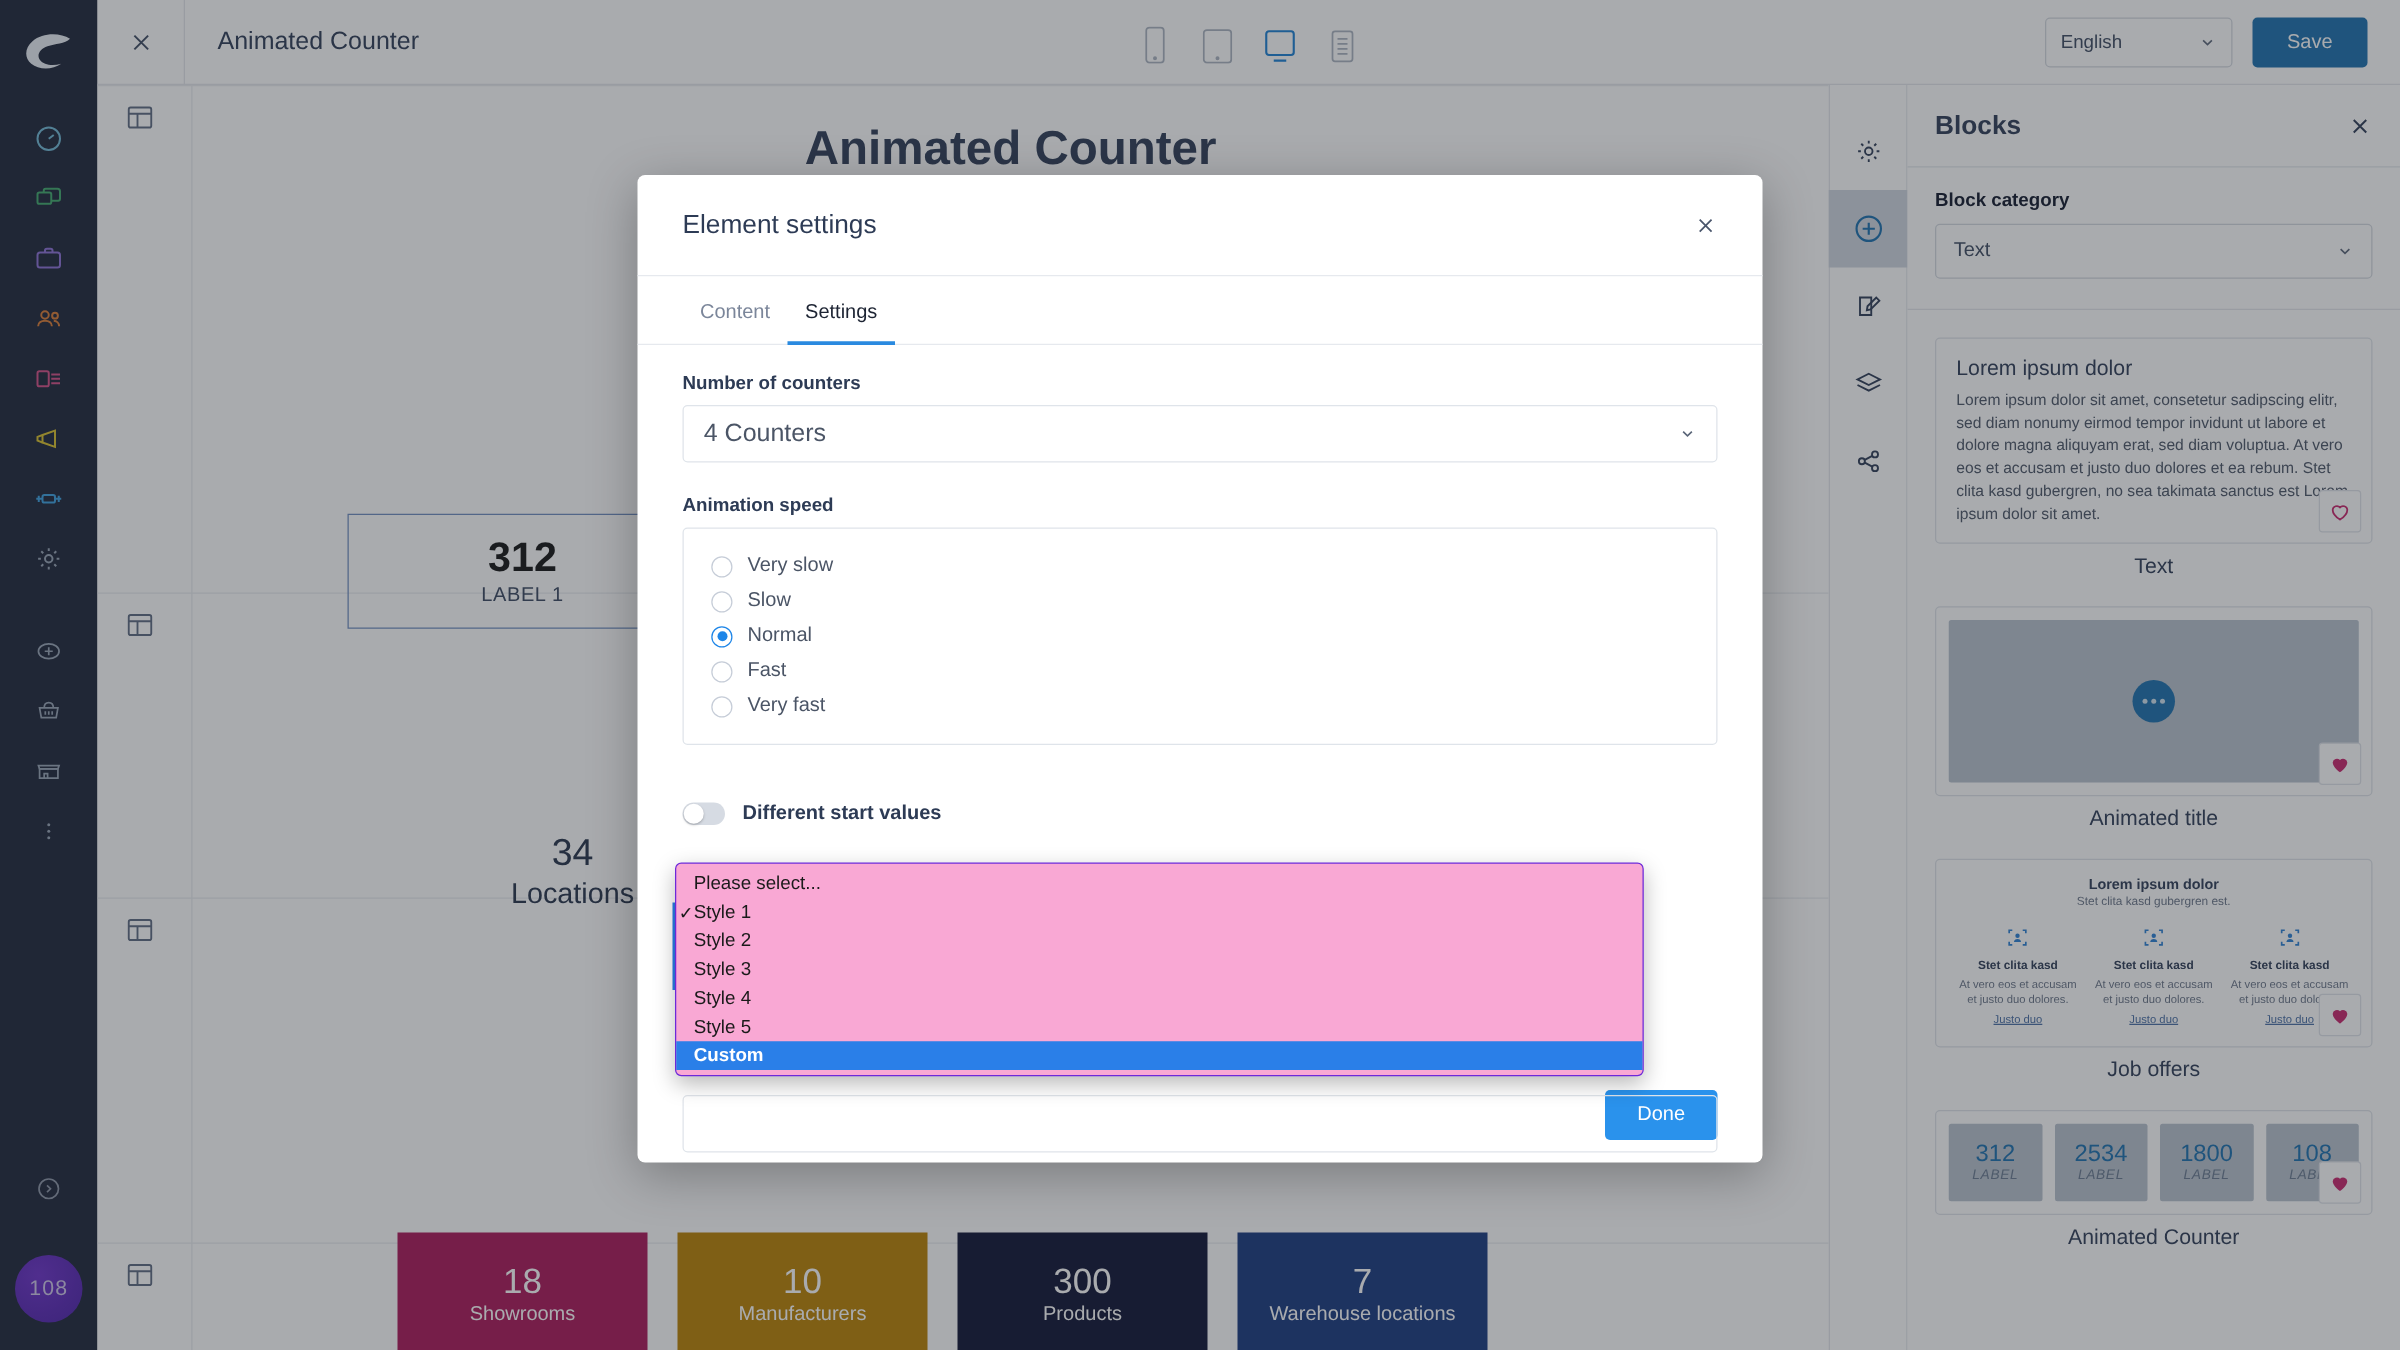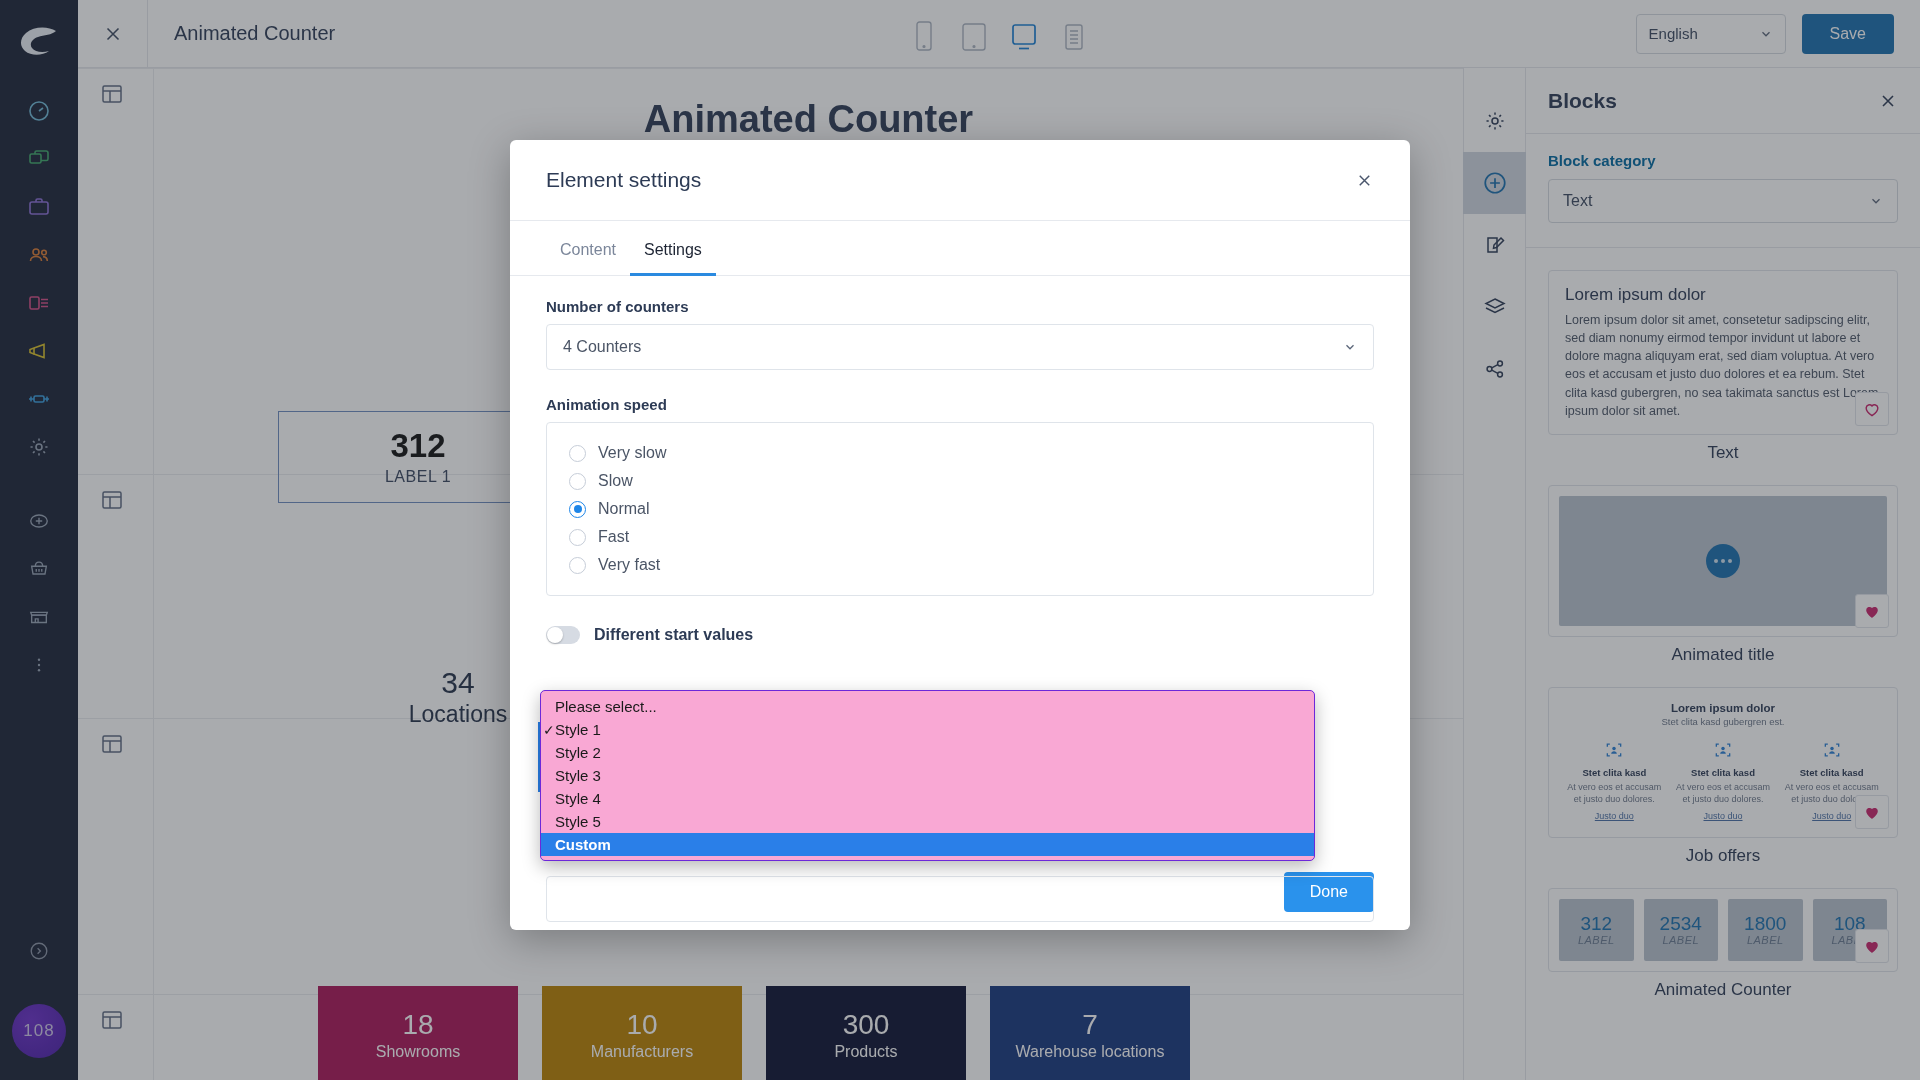--- a/index.html
+++ b/index.html
@@ -169,21 +169,21 @@
   }
   .blocks-head {
     height: 66px; display:flex; align-items:center;
     padding: 0 22px; border-bottom: 1px solid #e4e7ec;
   }
   .blocks-head h2 { font-size: 21px; color:#2d3b55; font-weight:bold; }
   .blocks-close { margin-left:auto; cursor:pointer; }
   .blocks-cat {
     padding: 18px 22px 24px 22px; border-bottom: 1px solid #e4e7ec;
   }
-  .blocks-cat .lab { font-size: 15px; color:#0369a1; font-weight:bold; margin-bottom: 10px; }
+  .blocks-cat .lab { font-size: 15px; color:#0f172a; font-weight:bold; margin-bottom: 10px; }
   .cat-select {
     height: 44px; border:1px solid #d4d9e0; border-radius:4px;
     display:flex;align-items:center; padding: 0 14px;
     font-size: 16px; color:#3d4a61; cursor:pointer;
   }
   .cat-select .chev { margin-left:auto; }
   .blocks-list { flex:1; overflow:hidden; padding: 22px 22px 0 22px; }
 
   .block-card {
     border:1px solid #dfe3e9; border-radius:4px;
@@ -256,21 +256,21 @@
   .tab {
     padding: 20px 14px 14px 14px; font-size: 16px; color:#7b869a;
     cursor:pointer; border-bottom: 3px solid transparent; margin-bottom:-1px;
   }
   .tab.active { color:#1d2433; border-bottom-color:#2a8ae0; }
   .modal-body { padding: 22px 36px 0 36px; flex:1; position:relative; }
   .field-label { font-size: 15px; color:#2d3b55; font-weight:bold; margin-bottom: 9px; }
   .sel-box {
     height: 46px; border:1px solid #dfe4ea; border-radius:4px;
     display:flex;align-items:center; padding: 0 16px;
-    font-size: 16px; color:#4b5costum; color:#4b5566; cursor:pointer;
+    font-size: 20px; color:#4b5costum; color:#4b5566; cursor:pointer;
   }
   .sel-box .chev { margin-left:auto; }
   .spacer-24 { height: 26px; }
   .radio-card {
     border:1px solid #dfe4ea; border-radius:4px;
     padding: 16px 0 16px 0;
   }
   .radio-row {
     display:flex; align-items:center; gap: 12px;
     padding: 5px 22px; cursor:pointer;
@@ -278,21 +278,21 @@
   .radio {
     width: 17px;height:17px;border-radius:50%;
     border: 1.5px solid #c6cdd8; background:#fff;
     display:flex;align-items:center;justify-content:center; flex: 0 0 auto;
   }
   .radio.on { border-color:#1e86e8; background:#fff; }
   .radio.on::after {
     content:''; width:8px;height:8px;border-radius:50%;background:#1e86e8;
   }
   .radio-lbl { font-size: 16px; color:#4b5566; }
-  .toggle-row { display:flex; align-items:center; gap: 14px; margin-top: 30px; }
+  .toggle-row { display:flex; align-items:center; gap: 14px; margin-top: 46px; }
   .toggle {
     width: 34px; height: 18px; border-radius: 9px; background:#d6dbe3;
     position:relative; cursor:pointer; flex:0 0 auto;
   }
   .toggle .knob {
     position:absolute; left:1px; top:1px; width:16px;height:16px;
     border-radius:50%; background:#fff; box-shadow: 0 1px 2px rgba(0,0,0,.25);
   }
   .toggle-lbl { font-size: 16px; color:#2d3b55; font-weight:bold; }
   .modal-foot {

